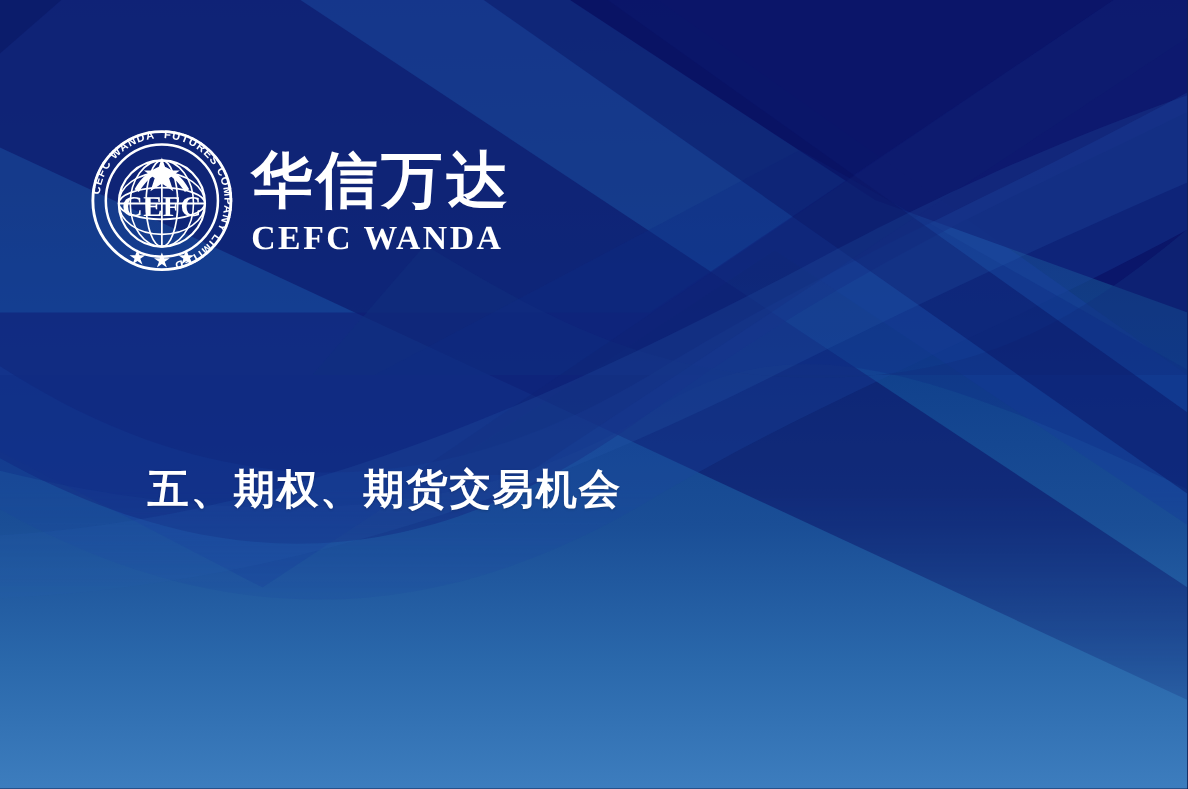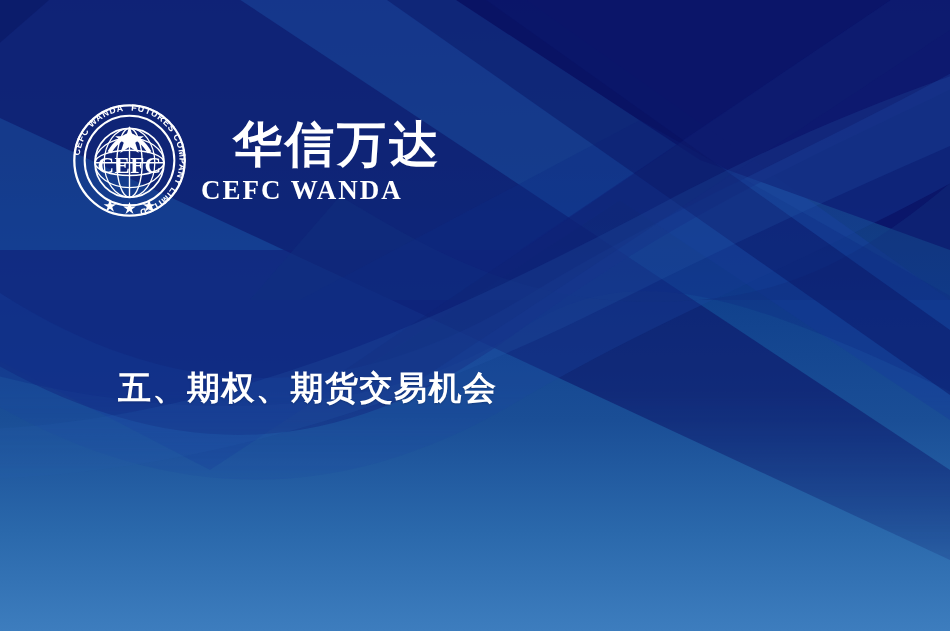--- a/index.html
+++ b/index.html
@@ -56,40 +56,39 @@
     padding-top: 4px;
   }
   .brand-cn {
     color: #ffffff;
     font-family: "DejaVu Sans", "Liberation Sans", sans-serif;
     font-size: 49px;
     font-weight: 700;
     line-height: 1.04;
     letter-spacing: 3px;
     white-space: nowrap;
-    margin-left: 32px;
   }
   .brand-en {
     color: #ffffff;
     font-family: "Liberation Serif", "DejaVu Serif", serif;
     font-size: 27px;
     font-weight: 700;
     letter-spacing: 2.0px;
     line-height: 1.1;
     margin-top: 5px;
     white-space: nowrap;
   }
 
   
   .slide-title {
     position: absolute;
     left: 118px;
     top: 371px;
     color: #ffffff;
-    font-family: Liberation Mono, monospace;
+    font-family: Liberation Sans, sans-serif;
     font-size: 33px;
     font-weight: 700;
     letter-spacing: 1.5px;
     line-height: 1.2;
     white-space: nowrap;
     text-shadow: 0 1px 2px rgba(0,0,0,0.18);
   }
 </style>
 </head>
 <body>

